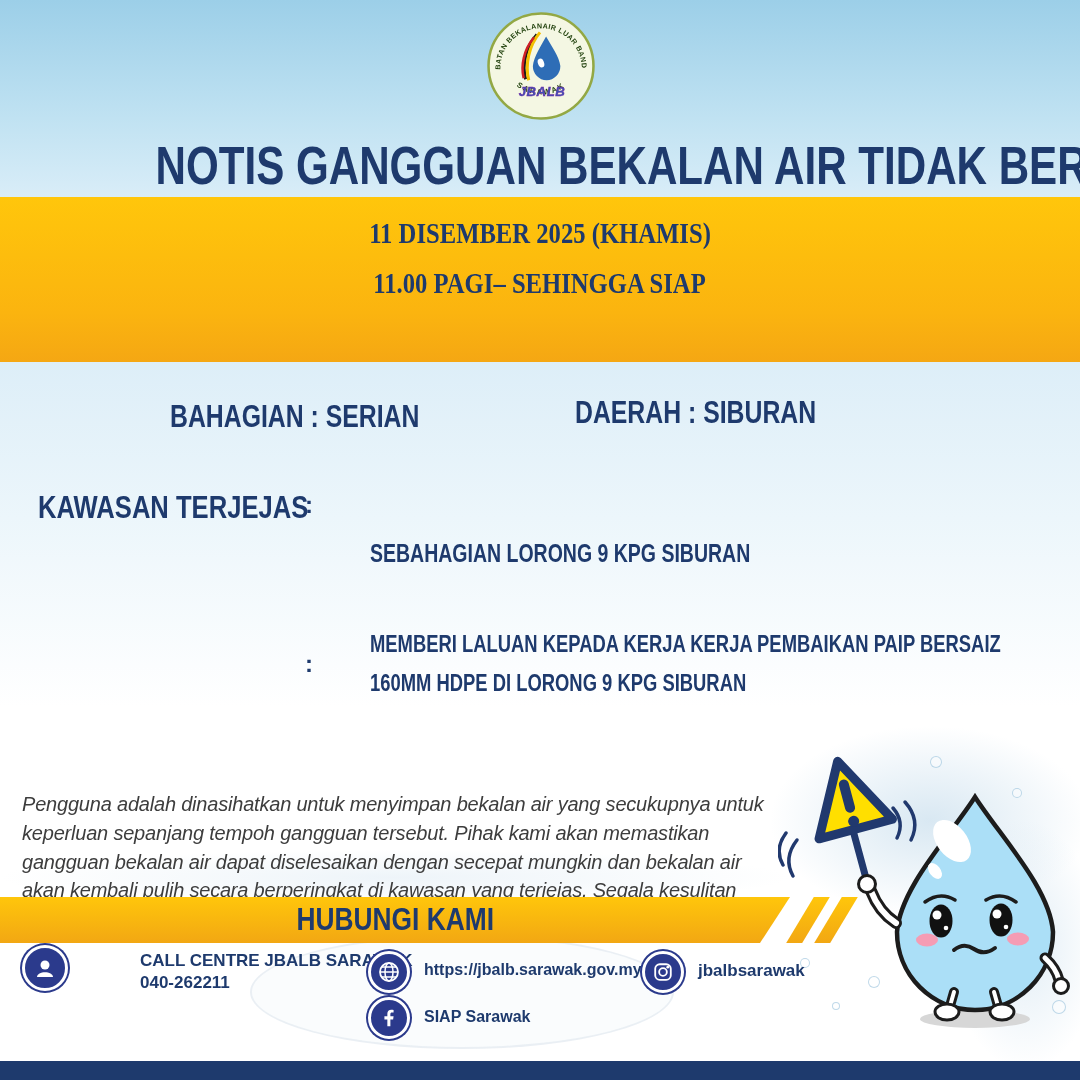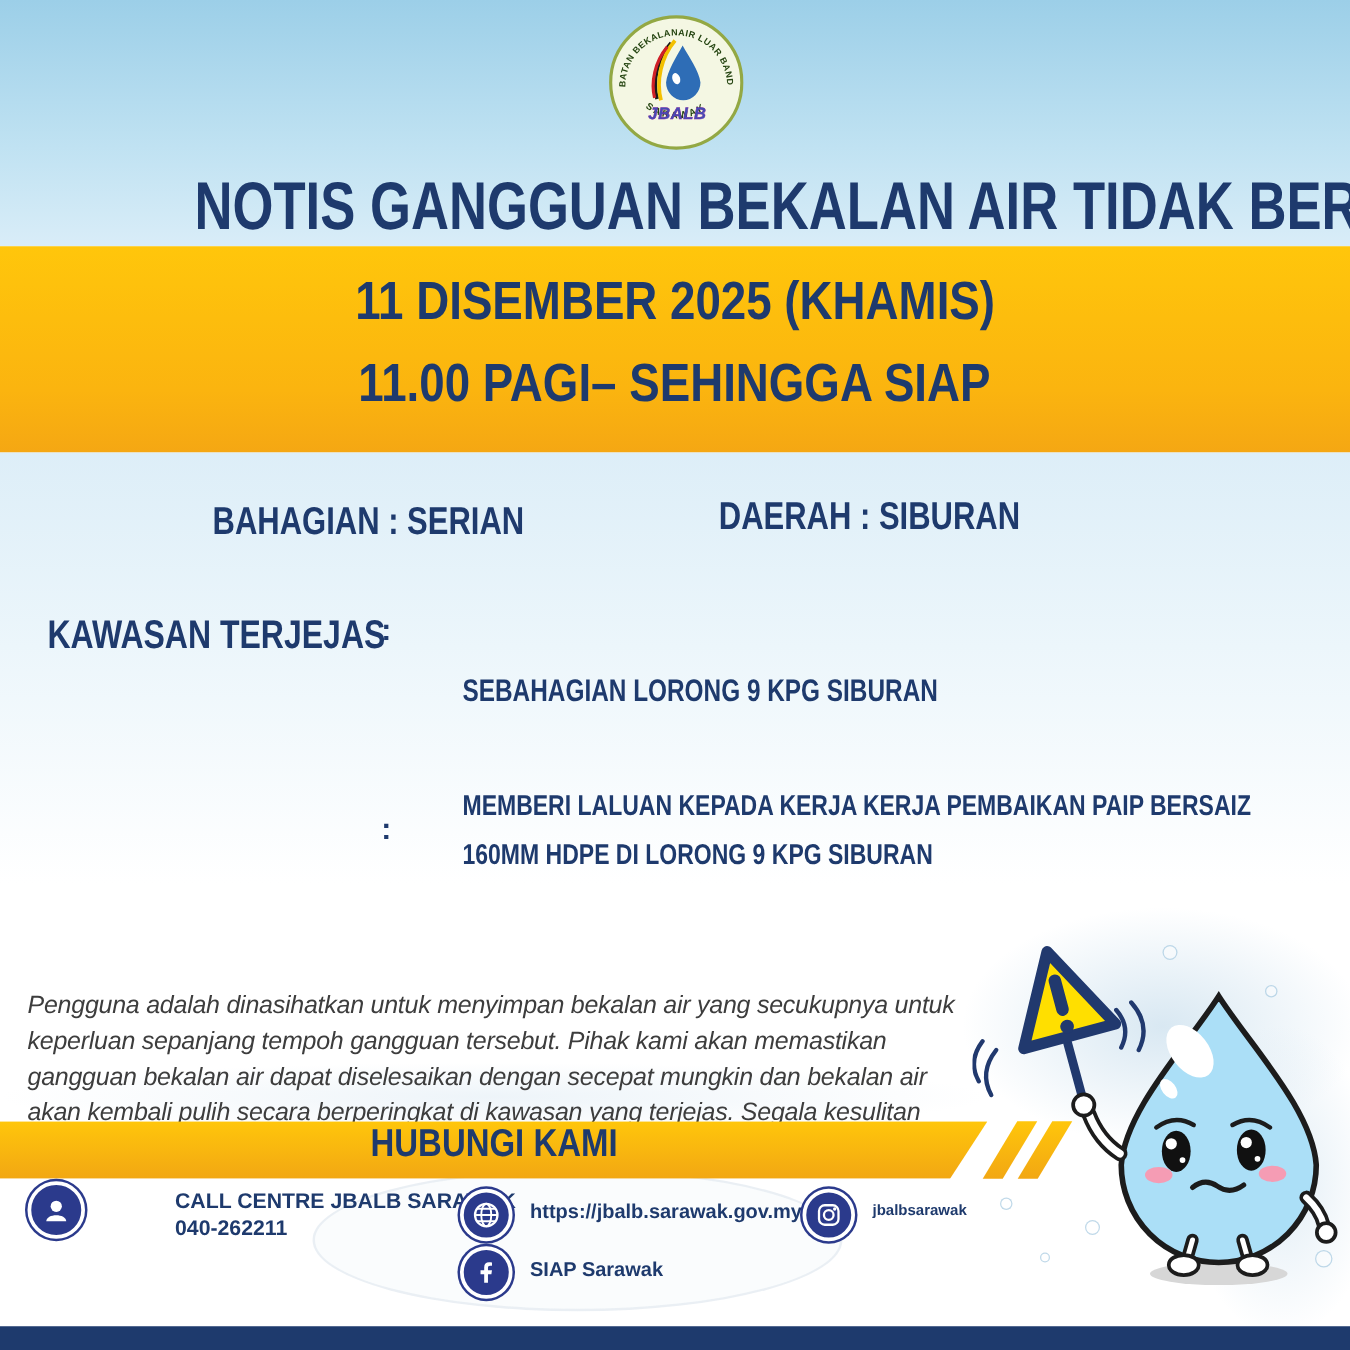--- a/index.html
+++ b/index.html
@@ -16,48 +16,48 @@
   .bg-bottom{left:0;top:707px;width:1080px;height:373px;background:#ffffff;}
   .bar-bottom{left:0;top:1061px;width:1080px;height:19px;background:#1e3a6d;}
   
   .sq{display:inline-block;transform:scaleX(.78);transform-origin:center;white-space:nowrap;}
   .sql{display:inline-block;transform:scaleX(.8);transform-origin:left center;white-space:nowrap;}
   .navy{color:#1e3a6d;}
   .title{left:0;top:134px;width:1080px;text-align:center;
     font-size:54px;font-weight:bold;letter-spacing:0;}
   .dates{left:0;top:197px;width:1080px;height:165px;display:flex;flex-direction:column;
     align-items:center;justify-content:flex-start;padding-top:20px;box-sizing:border-box;gap:17px;}
-  .date-line{font-size:43px;font-weight:bold;}
+  .date-line{font-size:29px;font-weight:bold;font-family:Liberation Serif, serif;}
   .loc-bahagian{left:170px;top:399px;font-size:31px;font-weight:bold;}
   .loc-daerah{left:575px;top:395px;font-size:31px;font-weight:bold;}
   .row-label{font-size:32px;font-weight:bold;}
   .row-colon{font-size:24px;font-weight:bold;}
   .row-value{font-size:24px;font-weight:bold;}
   .advisory{left:22px;top:790px;width:756px;font-size:20px;font-style:italic;
     color:#3d3d3d;line-height:1.44;letter-spacing:-.2px;}
   
   .hk-bar{left:0;top:897px;width:790px;height:46px;
     background:linear-gradient(180deg,#ffc60b 0%,#f2a713 100%);
     clip-path:polygon(0 0,100% 0,calc(100% - 30px) 100%,0 100%);
-    display:flex;align-items:flex-start;justify-content:center;}
+    display:flex;align-items:center;justify-content:center;}
   .hk-text{font-size:31px;font-weight:bold;transform:scaleX(.85);white-space:nowrap;}
   .stripe{top:897px;width:16px;height:46px;transform:skewX(-31deg);
     background:linear-gradient(180deg,#ffc60b 0%,#f2a713 100%);}
   .stripe1{left:800px;} .stripe2{left:828px;}
   
   .cir{border-radius:50%;background:#2b3a8c;border:3px solid #ffffff;
     box-shadow:0 0 0 2px #2b3a8c;display:flex;align-items:center;justify-content:center;}
   .cir-person{left:22px;top:945px;width:40px;height:40px;}
   .cir-globe{left:368px;top:951px;width:36px;height:36px;}
   .cir-insta{left:642px;top:951px;width:36px;height:36px;}
   .cir-fb{left:368px;top:997px;width:36px;height:36px;}
   .c-text{font-weight:bold;color:#1e3a6d;white-space:nowrap;}
   .cc-text{left:140px;top:950px;font-size:17px;line-height:22px;}
   .web-text{left:424px;top:961px;font-size:16px;}
-  .insta-text{left:698px;top:961px;font-size:12px;}
+  .insta-text{left:698px;top:961px;font-size:17px;}
   .fb-text{left:424px;top:1008px;font-size:16px;}
   
   .blob{border-radius:50%;}
   .b1{left:770px;top:726px;width:320px;height:190px;
     background:radial-gradient(closest-side,rgba(185,213,232,.55),rgba(255,255,255,0));}
   .b2{left:950px;top:820px;width:150px;height:250px;
     background:radial-gradient(closest-side,rgba(190,216,234,.45),rgba(255,255,255,0));}
   .b3{left:0px;top:850px;width:790px;height:55px;border-radius:50%;
     background:radial-gradient(closest-side,rgba(205,224,238,.35),rgba(255,255,255,0));}
   .b4{left:250px;top:935px;width:420px;height:110px;border:2px solid rgba(160,185,205,.18);

